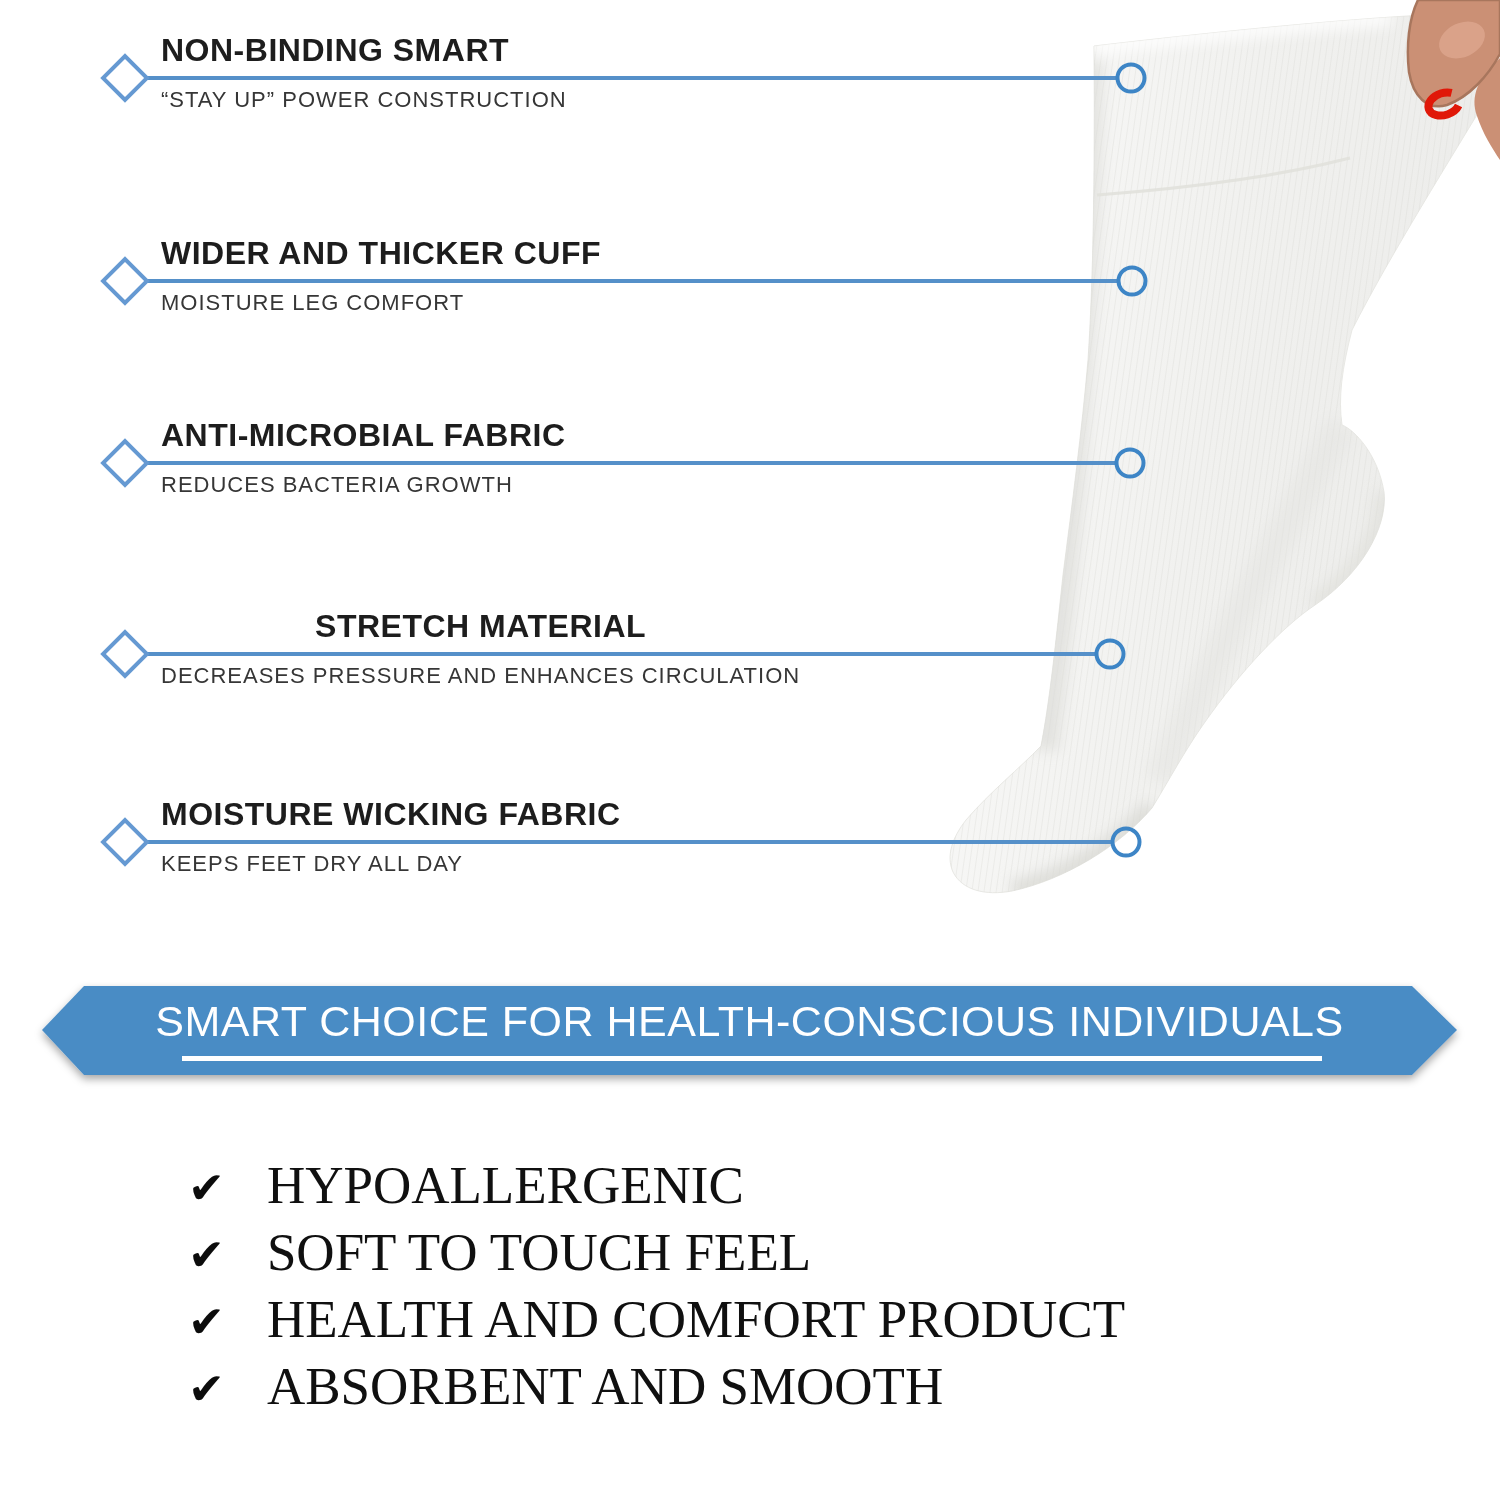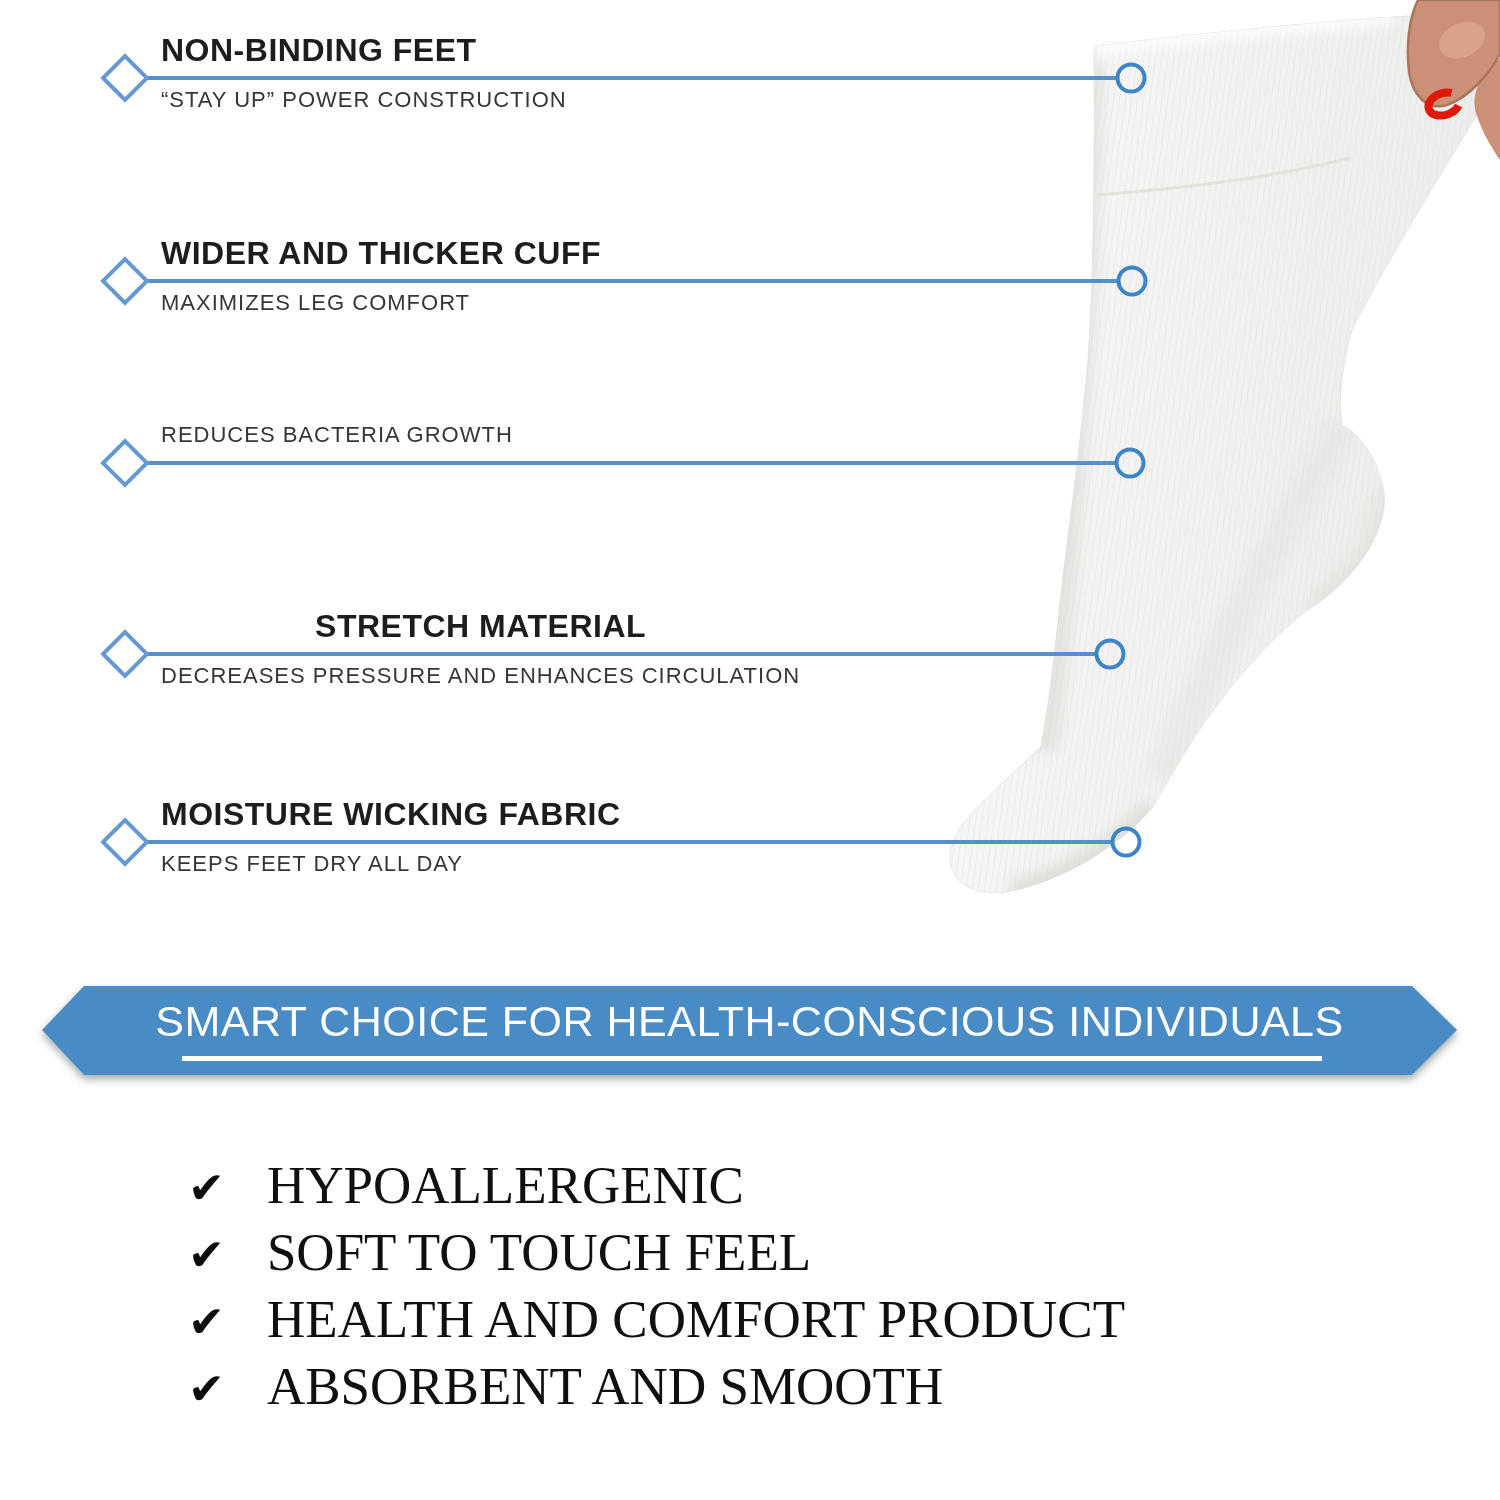--- a/index.html
+++ b/index.html
@@ -107,28 +107,29 @@
 
       <circle cx="1131" cy="78" r="13.5" stroke-width="4" stroke="#3d85c6"></circle>
       <circle cx="1132" cy="281" r="13.5" stroke-width="4" stroke="#3d85c6"></circle>
       <circle cx="1130" cy="463" r="13.5" stroke-width="4" stroke="#3d85c6"></circle>
       <circle cx="1110" cy="654" r="13.5" stroke-width="4" stroke="#3d85c6"></circle>
       <circle cx="1126" cy="842" r="13.5" stroke-width="4" stroke="#3d85c6"></circle>
     </g>
   </svg>
 
   <div class="callout" id="co1">
-    <div class="t">NON-BINDING FEET</div>
+    <div class="t">NON-BINDING SMART</div>
     <div class="s">“STAY UP” POWER CONSTRUCTION</div>
   </div>
   <div class="callout" id="co2">
     <div class="t">WIDER AND THICKER CUFF</div>
-    <div class="s">MAXIMIZES LEG COMFORT</div>
+    <div class="s">MOISTURE LEG COMFORT</div>
   </div>
   <div class="callout" id="co3">
+    <div class="t">ANTI-MICROBIAL FABRIC</div>
     <div class="s">REDUCES BACTERIA GROWTH</div>
   </div>
   <div class="callout" id="co4">
     <div class="t">STRETCH MATERIAL</div>
     <div class="s">DECREASES PRESSURE AND ENHANCES CIRCULATION</div>
   </div>
   <div class="callout" id="co5">
     <div class="t">MOISTURE WICKING FABRIC</div>
     <div class="s">KEEPS FEET DRY ALL DAY</div>
   </div>

